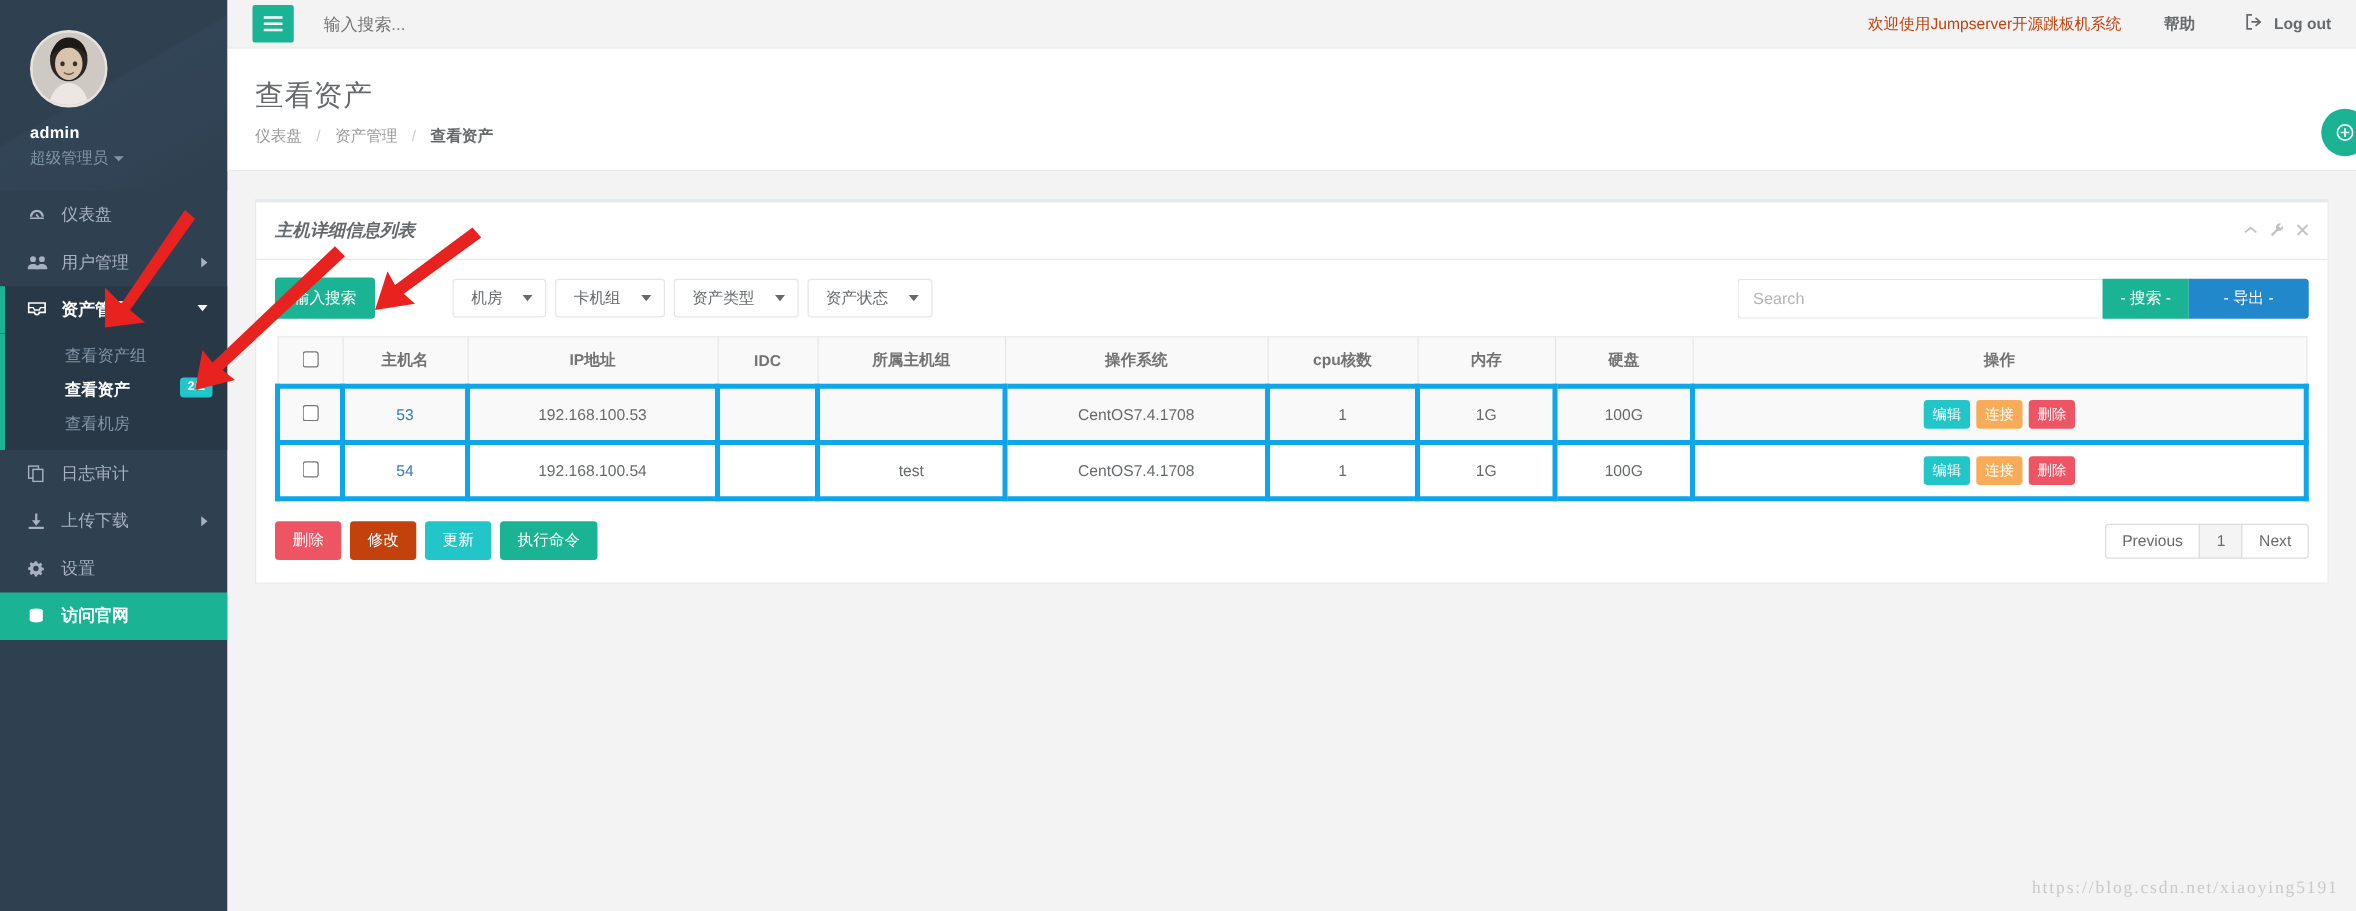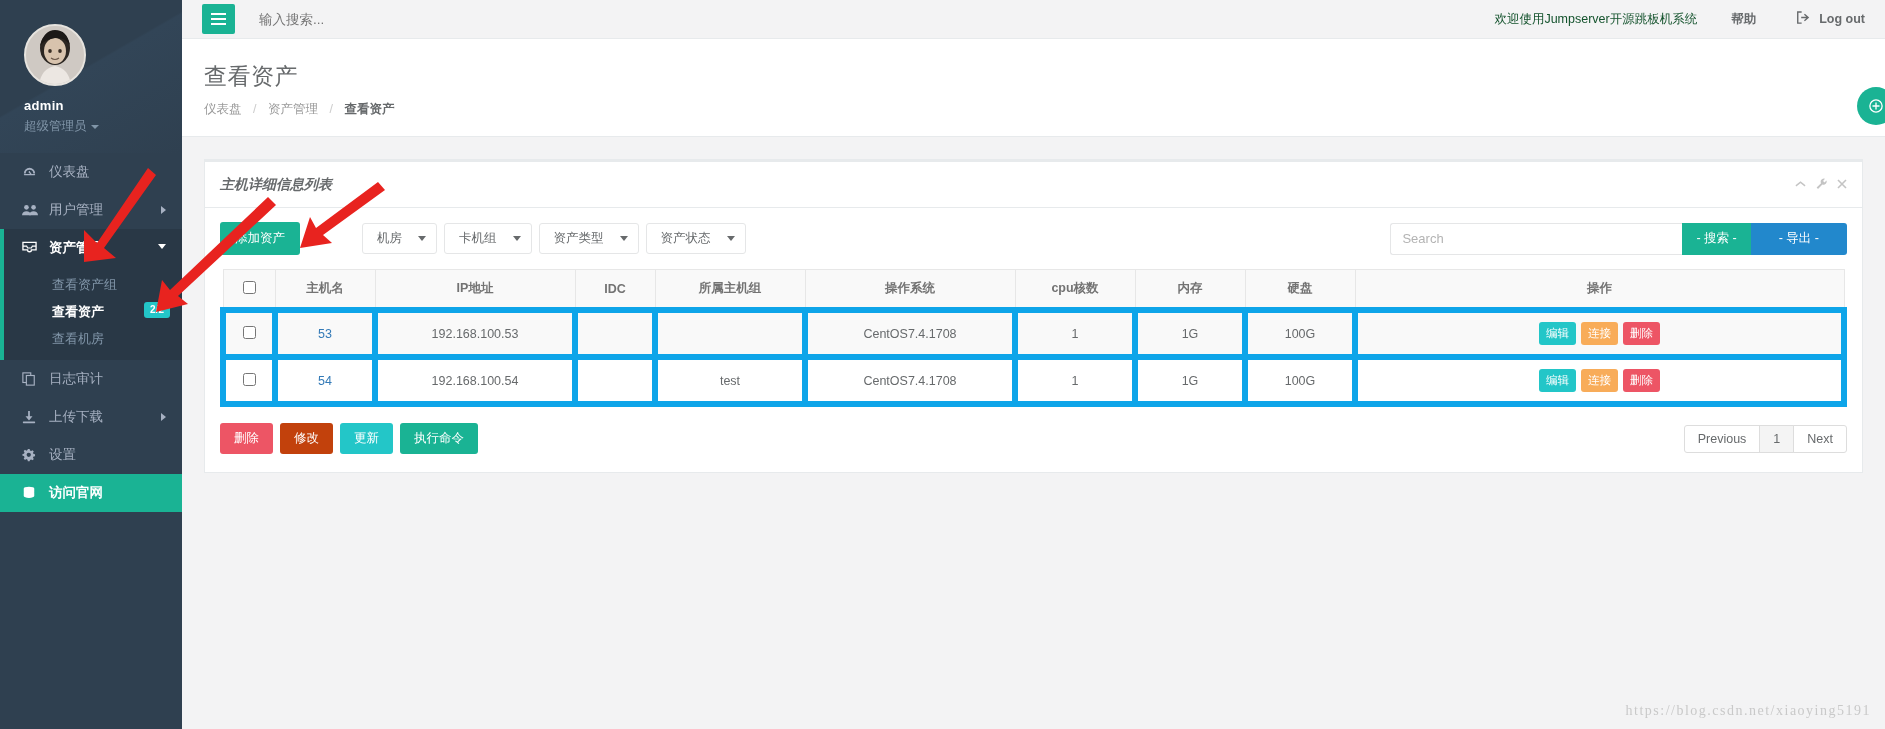--- a/index.html
+++ b/index.html
@@ -110,21 +110,21 @@
   }
   .hamburger i { display:block; width: 15px; height: 2px; background: #fff; }
   .topsearch {
     margin-left: 24px; font-size: 13.5px; color: #9b9b9b;
     background: transparent; border: none; outline: none; width: 300px;
   }
   .topright {
     margin-left: auto; display: flex; align-items: center; gap: 0px;
     padding-right: 20px; font-size: 12.5px;
   }
-  .welcome { color: #14532d; margin-right: 34px; text-align: right; }
+  .welcome { color: #c2410c; margin-right: 34px; text-align: right; }
   .help { color: #676a6c; font-weight: bold; margin-right: 40px; cursor:pointer; }
   .logout { color: #676a6c; font-weight: bold; cursor:pointer; display:flex; align-items:center; gap:8px;}
 
   .pagehead {
     background: #fff; padding: 22px 30px 18px 22px;
     border-bottom: 1px solid #e7eaec;
     position: relative;
   }
   .pagehead h2 { font-size: 23px; font-weight: normal; color: #676a6c; letter-spacing:.5px;}
   .breadcrumb { margin-top: 9px; font-size: 12.5px; color: #9a9a9a; }
@@ -180,21 +180,21 @@
   .btn-search { background: #1ab394; border-radius: 0; padding: 7px 14px; height:32px;}
   .btn-export { background: #2288cc; border-radius: 0 3px 3px 0; padding: 7px 28px; height:32px;}
 
   table { width: 100%; border-collapse: collapse; margin-top: 14px; }
   thead th {
     background: #f9f9f9; border: 1px solid #e7e7e7; border-bottom: 2px solid #e7e7e7;
     font-size: 12.5px; color: #737373; font-weight: bold;
     padding: 10px 6px; text-align: center;
   }
   tbody td {
-    border: 6px solid #0ea5e9; padding: 9px 6px; font-size: 12.5px;
+    border: 4px solid #0ea5e9; padding: 9px 6px; font-size: 12.5px;
     color: #676a6c; text-align: center;
   }
   tbody tr:nth-child(odd) { background: #f9f9f9; }
   td.hostname a { color: #337ab7; text-decoration: none; cursor: pointer; }
   input[type=checkbox] { width: 13px; height: 13px; cursor: pointer; }
   .op-btns { display: flex; gap: 5px; justify-content: center; }
   .minibtn { border: none; border-radius: 3px; color: #fff; font-size: 11.5px; padding: 4px 7px; cursor: pointer; font-family: inherit;}
   .mb-edit { background: #23c6c8; }
   .mb-conn { background: #f8ac59; }
   .mb-del { background: #ed5565; }
@@ -401,21 +401,21 @@
             <span>
               <svg width="10" height="10" viewBox="0 0 10 10" fill="none" stroke="#c4c4c4" stroke-width="1.6">
                   <path d="M1 1l8 8M9 1l-8 8"></path>
                 </svg>
             </span>
           </span>
         </div>
 
         <div class="panel-body">
           <div class="toolbar">
-            <button class="btn btn-add">添加资产</button>
+            <button class="btn btn-add">输入搜索</button>
             <div class="filters">
               <div class="filter">
                 <span>机房</span>
                 <span class="cd"></span>
               </div>
               <div class="filter">
                 <span>卡机组</span>
                 <span class="cd"></span>
               </div>
               <div class="filter">

